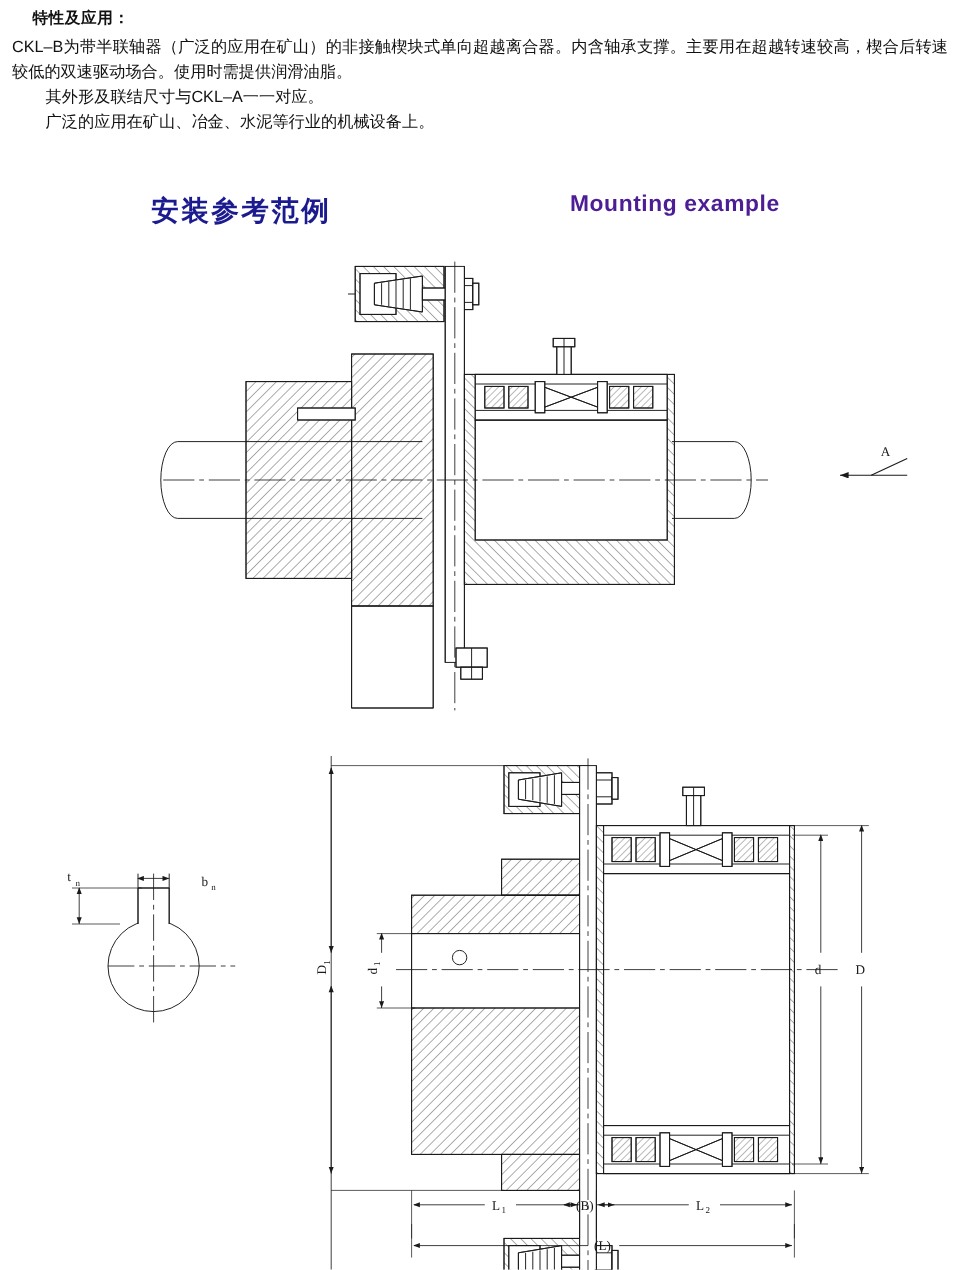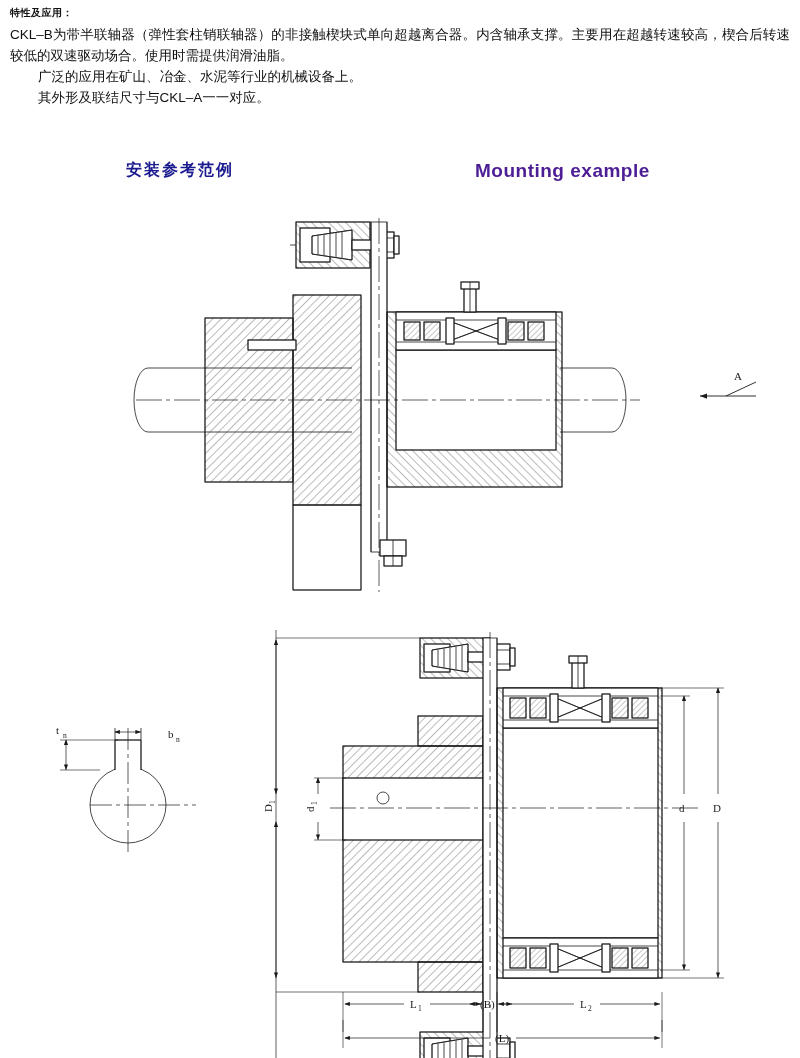--- a/index.html
+++ b/index.html
@@ -19,24 +19,24 @@
   
   .text-block {
     position: absolute;
     left: 0;
     top: 0;
     width: 800px;
     padding: 6px 10px 0 10px;
     box-sizing: border-box;
   }
   .heading {
-    font-size: 10px;
+    font-size: 13px;
     font-weight: bold;
     color: #111;
-    margin: 0 0 4px 0;
+    margin: 0 0 4px 17px;
     letter-spacing: 0.5px;
   }
   .para {
     font-size: 13.5px;
     line-height: 21px;
     margin: 0;
     text-align: justify;
     color: #111;
   }
   .para.indent {
@@ -48,21 +48,21 @@
     position: absolute;
     left: 0;
     top: 160px;
     width: 800px;
     height: 36px;
   }
   .title-cn {
     position: absolute;
     left: 126px;
     top: 0;
-    font-size: 16px;
+    font-size: 23px;
     font-weight: bold;
     color: #1b1b8f;
     letter-spacing: 2px;
   }
   .title-en {
     position: absolute;
     left: 475px;
     top: 0;
     font-size: 19px;
     font-weight: bold;
@@ -90,23 +90,23 @@
     font-family: "Liberation Serif", serif;
     font-size: 7.5px;
     fill: #1a1a1a;
   }
 </style>
 </head>
 <body>
 
 <div class="text-block">
   <div class="heading">特性及应用：</div>
-  <p class="para">CKL–B为带半联轴器（弹性套柱销联轴器）的非接触楔块式单向超越离合器。内含轴承支撑。主要用在超越转速较高，楔合后转速较低的双速驱动场合。使用时需提供润滑油脂。</p>
+  <p class="para">CKL–B为带半联轴器（广泛的应用在矿山）的非接触楔块式单向超越离合器。内含轴承支撑。主要用在超越转速较高，楔合后转速较低的双速驱动场合。使用时需提供润滑油脂。</p>
+  <p class="para indent">其外形及联结尺寸与CKL–A一一对应。</p>
   <p class="para indent">广泛的应用在矿山、冶金、水泥等行业的机械设备上。</p>
-  <p class="para indent">其外形及联结尺寸与CKL–A一一对应。</p>
 </div>
 
 <div class="title-row">
   <div class="title-cn">安装参考范例</div>
   <div class="title-en">Mounting example</div>
 </div>
 
 <div class="drawing">
 <svg width="800" height="858" viewBox="0 0 800 858" xmlns="http://www.w3.org/2000/svg">
   <defs>

